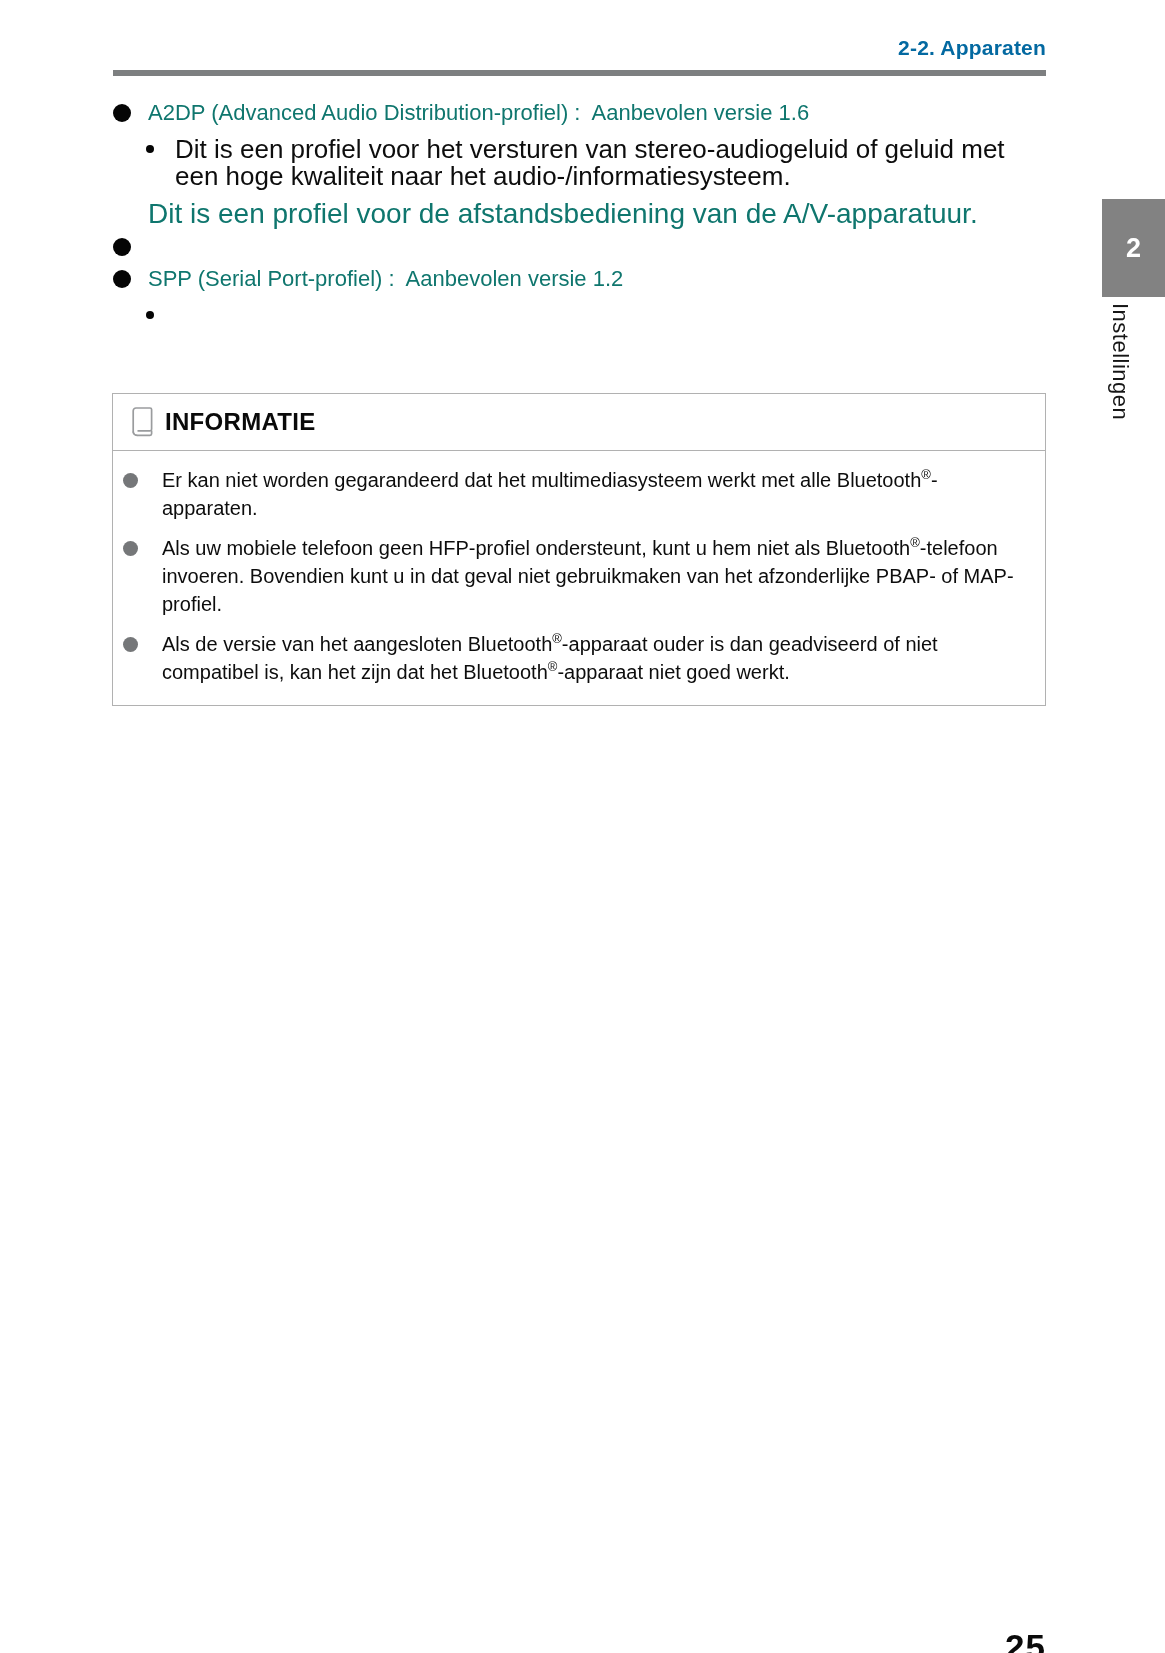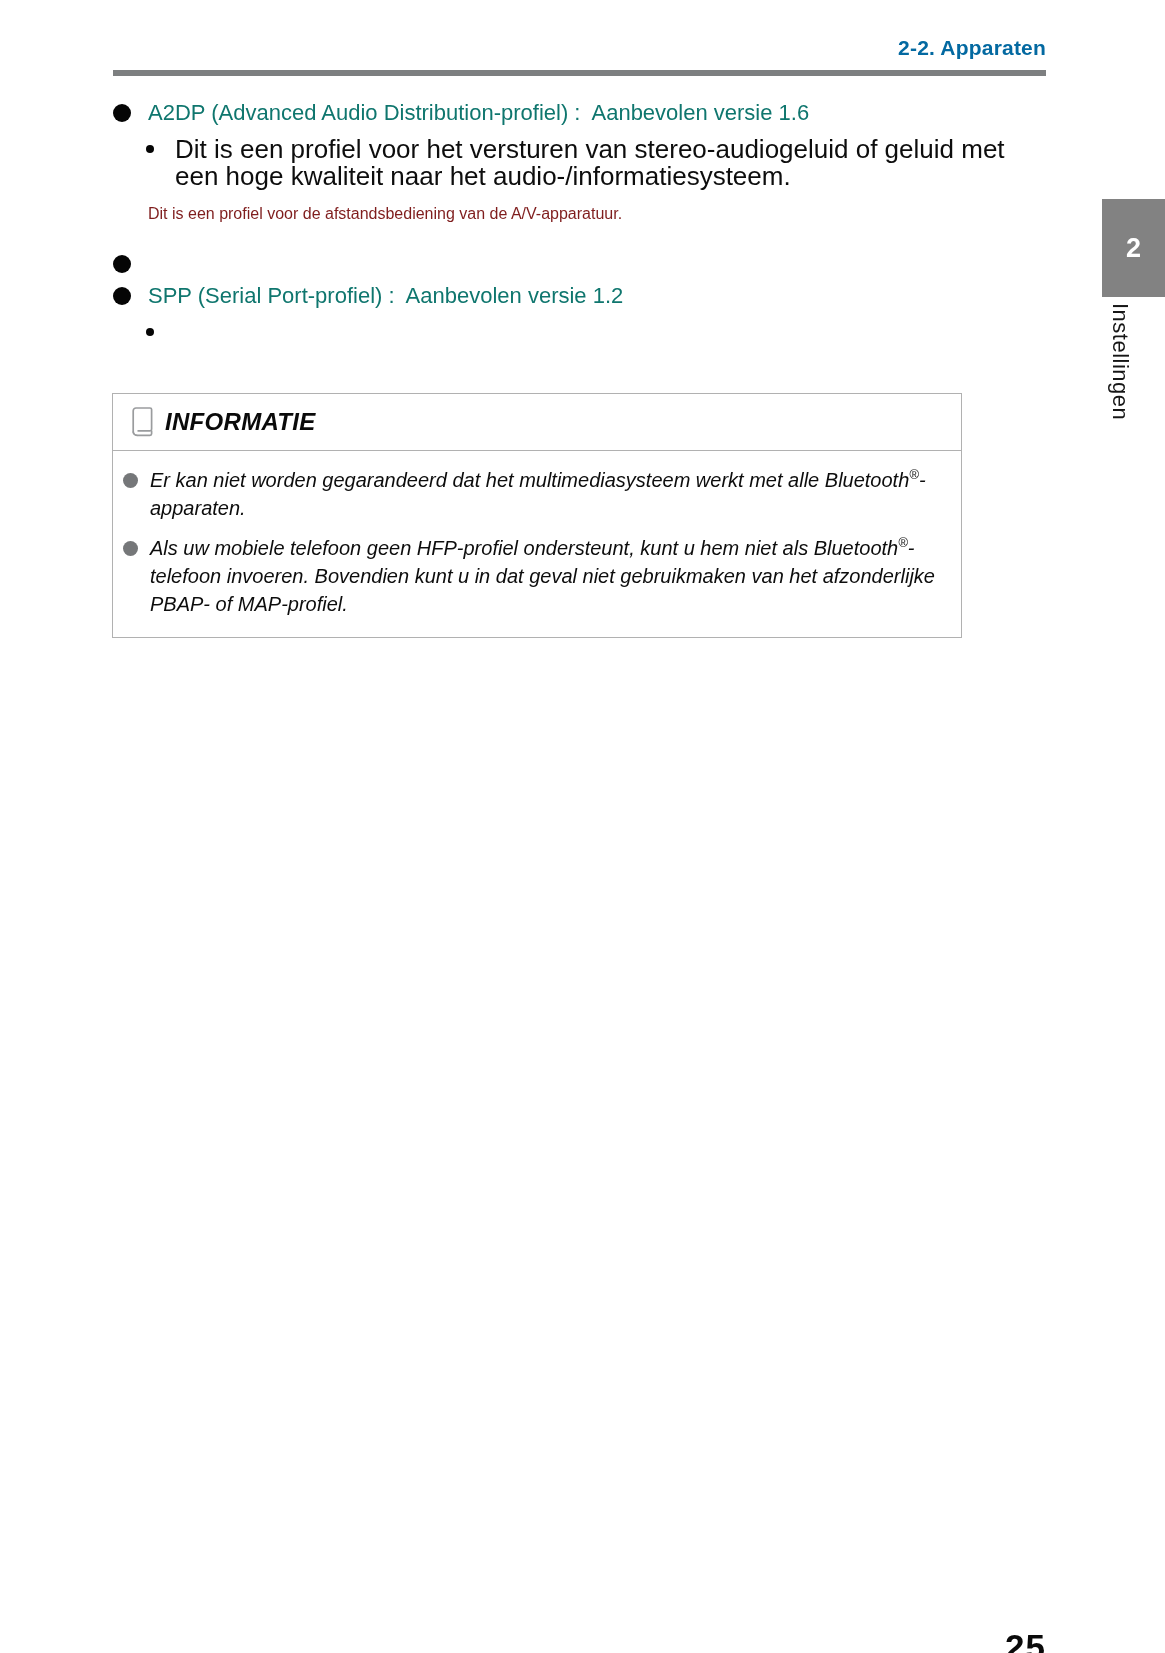--- a/index.html
+++ b/index.html
@@ -31,39 +31,40 @@
   .profile-note{
     display:flex;align-items:flex-start;
     font-size:26px;line-height:27px;color:#0d0d0d;
     margin:0 0 10px 33px;width:870px;
   }
   .profile-note .sdot{
     flex:0 0 8px;width:8px;height:8px;border-radius:50%;
     background:#050505;margin:9px 21px 0 0;
   }
   .profile-desc{
-    font-size:16px;line-height:28px;color:#7f1d1d;
-    margin:0 0 22px 35px;
+    font-size:28px;line-height:28px;color:#0f766e;
+    margin:0 0 5px 35px;
   }
   
   .info-box{
-    position:absolute;left:112px;top:393px;width:850px;
-    border:1px solid #b1b1b1;background:#fff;box-sizing:border-box;font-style:italic;
+    position:absolute;left:112px;top:393px;width:934px;
+    border:1px solid #b1b1b1;background:#fff;box-sizing:border-box;
   }
   .info-box-header{
     display:flex;align-items:center;height:56px;
     border-bottom:1px solid #b1b1b1;padding-left:17px;
   }
   .info-box-header .book{width:25px;height:32px;margin-right:10px;}
   .info-box-title{font-size:24px;font-weight:bold;color:#0a0a0a;letter-spacing:.3px;}
   .info-box-body{padding:15px 14px 17px 10px;}
   .info-item{
     display:flex;align-items:flex-start;
     font-size:20px;line-height:28px;color:#0d0d0d;
     margin:0 0 12px 0;
+    gap:12px;
   }
   .info-item:last-child{margin-bottom:2px;}
   .info-item .gdot{
     flex:0 0 15px;width:15px;height:15px;border-radius:50%;
     background:#757779;margin:7px 12px 0 0;
   }
   .info-item .txt{width:872px;}
   sup{font-size:13px;line-height:0;vertical-align:super;}
   
   .chapter-tab{
@@ -127,20 +128,24 @@
   </div>
   <div class="info-box-body">
     <div class="info-item">
       <span class="gdot"></span>
       <span class="txt">Er kan niet worden gegarandeerd dat het multimediasysteem werkt met alle Bluetooth<sup>®</sup>-apparaten.</span>
     </div>
     <div class="info-item">
       <span class="gdot"></span>
       <span class="txt">Als uw mobiele telefoon geen HFP-profiel ondersteunt, kunt u hem niet als Bluetooth<sup>®</sup>-telefoon invoeren. Bovendien kunt u in dat geval niet gebruikmaken van het afzonderlijke PBAP- of MAP-profiel.</span>
     </div>
+    <div class="info-item">
+      <span class="gdot"></span>
+      <span class="txt">Als de versie van het aangesloten Bluetooth<sup>®</sup>-apparaat ouder is dan geadviseerd of niet compatibel is, kan het zijn dat het Bluetooth<sup>®</sup>-apparaat niet goed werkt.</span>
+    </div>
   </div>
 </div>
 
 <div class="chapter-tab">
   <span>2</span>
 </div>
 <div class="chapter-side-label">Instellingen</div>
 
 <div class="page-number">25</div>
 

